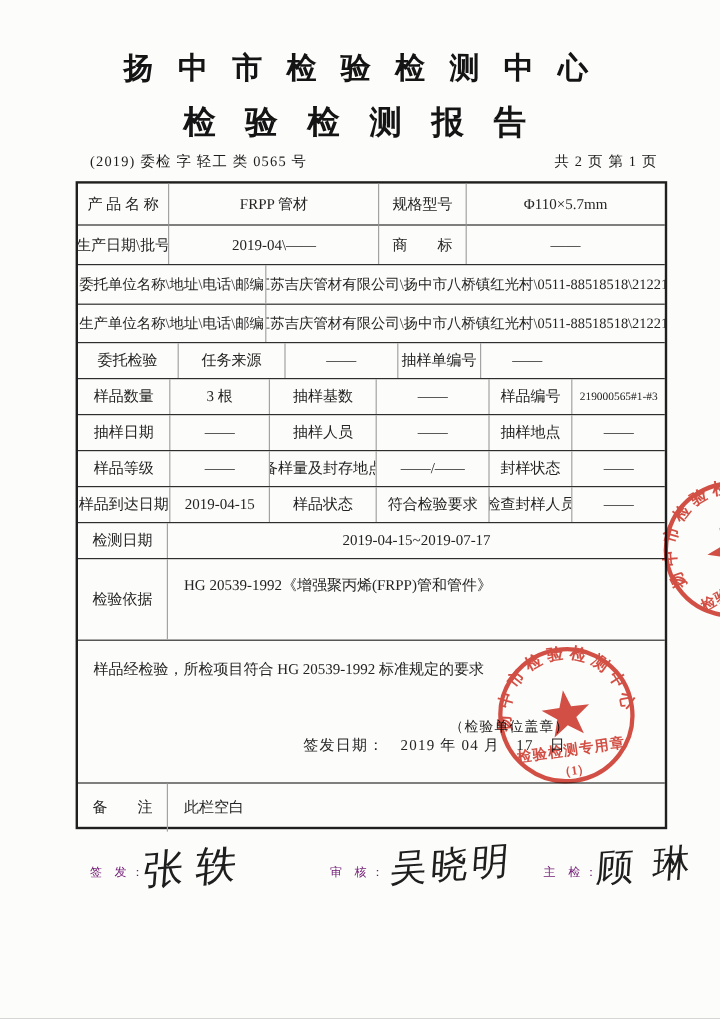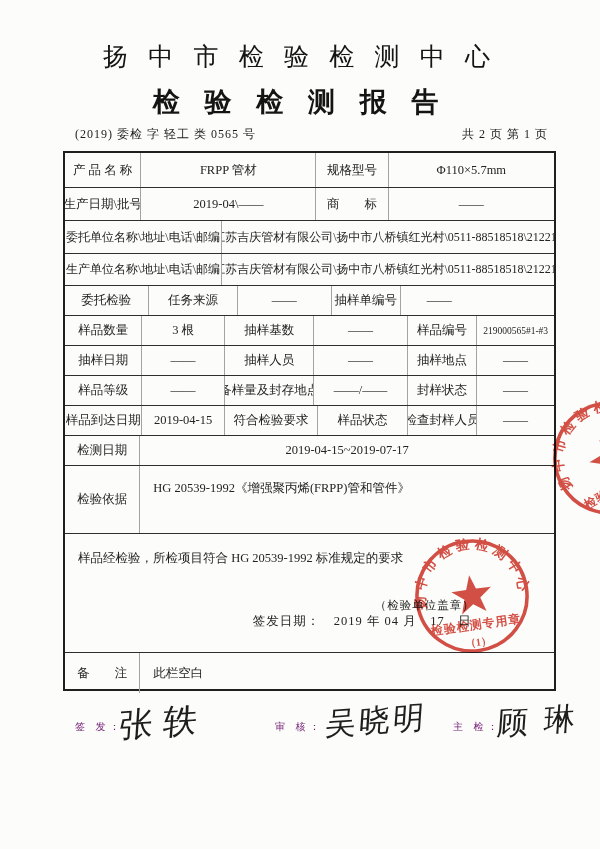--- a/index.html
+++ b/index.html
@@ -6,21 +6,21 @@
   html,body { background:#9a9a9a; }
   .page {
     position:relative; width:600px; height:849px; margin:0 auto;
     background:#fcfcfa; overflow:hidden;
     font-family:"Liberation Serif","DejaVu Serif",serif;
     color:#1c1c1c;
   }
   
   .org-title {
     position:absolute; top:40px; left:0; width:100%; text-align:center;
-    font-size:25px; font-weight:normal; letter-spacing:7px; color:#141414;
+    font-size:25px; font-weight:bold; letter-spacing:7px; color:#141414;
   }
   .report-title {
     position:absolute; top:84px; left:0; width:100%; text-align:center;
     font-size:27px; font-weight:bold; letter-spacing:9px; color:#141414;
   }
   .doc-line { position:absolute; top:126px; left:75px; font-size:12px; letter-spacing:1px; }
   .page-line { position:absolute; top:126px; right:52px; font-size:12px; letter-spacing:1px; }
 
   
   .doc-table {
@@ -145,22 +145,22 @@
       <div class="cell c2">——</div>
       <div class="cell c3">备样量及封存地点</div>
       <div class="cell c4">——/——</div>
       <div class="cell c5">封样状态</div>
       <div class="cell c6">——</div>
     </div>
 
     <div class="trow h30">
       <div class="cell c1">样品到达日期</div>
       <div class="cell c2">2019-04-15</div>
+      <div class="cell c3">样品状态</div>
       <div class="cell c4">符合检验要求</div>
-      <div class="cell c3">样品状态</div>
       <div class="cell c5">检查封样人员</div>
       <div class="cell c6">——</div>
     </div>
 
     <div class="trow h30">
       <div class="cell d1">检测日期</div>
       <div class="cell d2">2019-04-15~2019-07-17</div>
     </div>
 
     <div class="trow h68">

